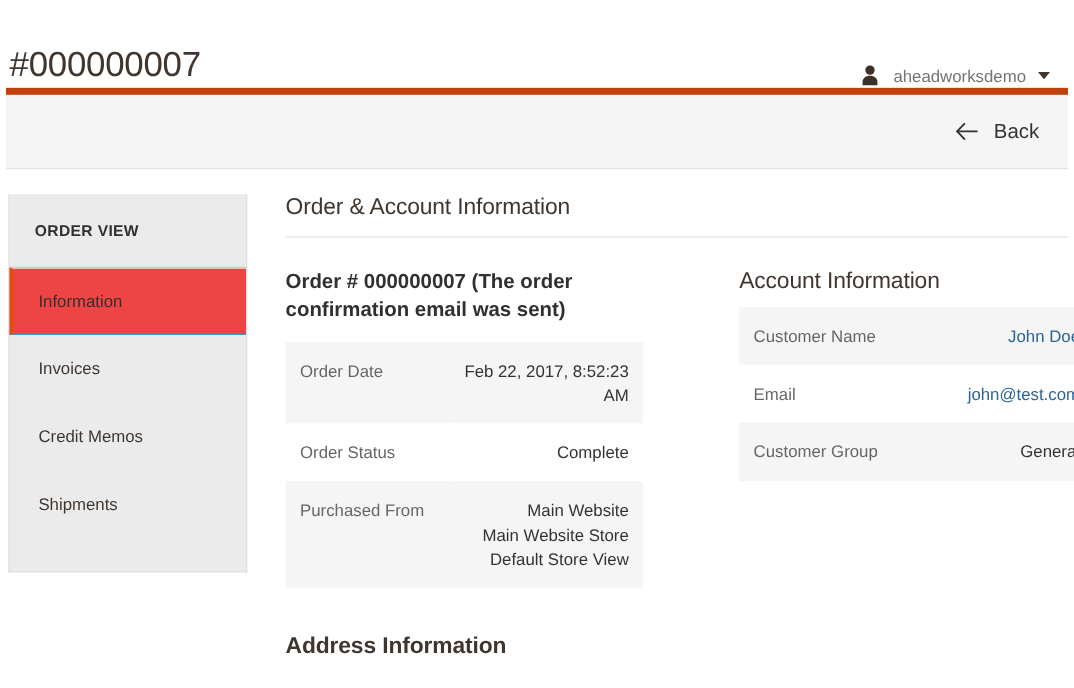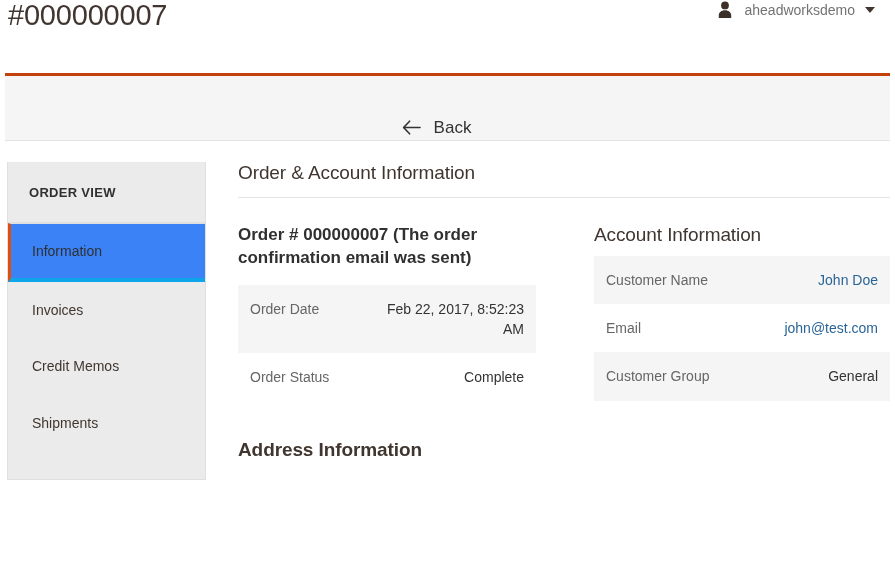--- a/index.html
+++ b/index.html
@@ -16,21 +16,21 @@
     color: #333333;
     -webkit-font-smoothing: antialiased;
   }
 
   
   .page-header {
     position: relative;
     height: 73px;
     padding: 0 14px 0 8px;
     display: flex;
-    align-items: flex-start;
+    align-items: flex-end;
     justify-content: space-between;
     background: #ffffff;
   }
 
   .page-title {
     font-size: 29px;
     font-weight: 400;
     color: #41362f;
     letter-spacing: -0.2px;
     line-height: 1.1;
@@ -65,28 +65,27 @@
     border-right: 5px solid transparent;
     border-top: 6px solid #41362f;
     margin-left: 1px;
   }
 
   
   .page-actions {
     margin: 0 5px 0 5px;
     height: 68px;
     background: #f5f5f5;
-    border-top: 3px solid #c2410c;
+    border-top: 6px solid #c2410c;
     border-bottom: 1px solid #e3e3e3;
     display: flex;
     align-items: center;
     justify-content: flex-end;
     padding-right: 22px;
     gap: 44px;
-    flex-direction: column;
   }
 
   .action-button {
     background: none;
     border: none;
     font-family: inherit;
     font-size: 17px;
     color: #333333;
     cursor: pointer;
     display: flex;
@@ -134,25 +133,25 @@
     font-size: 14px;
     color: #41362f;
     padding: 19px 12px 19px 21px;
     border-left: 3px solid transparent;
     cursor: pointer;
     background: transparent;
     line-height: 1.3;
   }
 
   .sidebar-item.is-active {
-    background: #3b82f6;
+    background: #ef4444;
     border-left-color: #e04e0b;
     color: #303030;
     border-top: 1px solid #e0e0e0;
-    border-bottom: 4px solid #0ea5e9;
+    border-bottom: 1px solid #0ea5e9;
     padding-top: 18px;
     padding-bottom: 18px;
   }
 
   .sidebar-spacer { height: 28px; }
 
   
   .content {
     flex: 1;
     min-width: 0;
@@ -164,21 +163,21 @@
     font-weight: 400;
     color: #41362f;
     padding-bottom: 13px;
     border-bottom: 1px solid #e3e3e3;
     letter-spacing: -0.1px;
   }
 
   .columns {
     display: flex;
     align-items: flex-start;
-    gap: 58px;
+    gap: 80px;
     padding-top: 25px;
   }
 
   .col-left { width: 298px; flex: none; }
   .col-right { width: 296px; flex: none; }
 
   .block-title-strong {
     font-size: 17px;
     font-weight: 700;
     color: #303030;
@@ -301,20 +300,28 @@
         <table class="info-table">
           <tbody>
             <tr class="row-shaded">
               <th>Order Date</th>
               <td>Feb 22, 2017, 8:52:23 AM</td>
             </tr>
             <tr class="row-plain">
               <th>Order Status</th>
               <td>Complete</td>
             </tr>
+            <tr class="row-shaded">
+              <th>Purchased From</th>
+              <td>
+                <span class="multi-line">Main Website</span>
+                <span class="multi-line">Main Website Store</span>
+                <span class="multi-line">Default Store View</span>
+              </td>
+            </tr>
           </tbody>
         </table>
       </div>
 
       <div class="col-right">
         <div class="block-title-light">Account Information</div>
 
         <table class="info-table">
           <tbody>
             <tr class="row-shaded">

